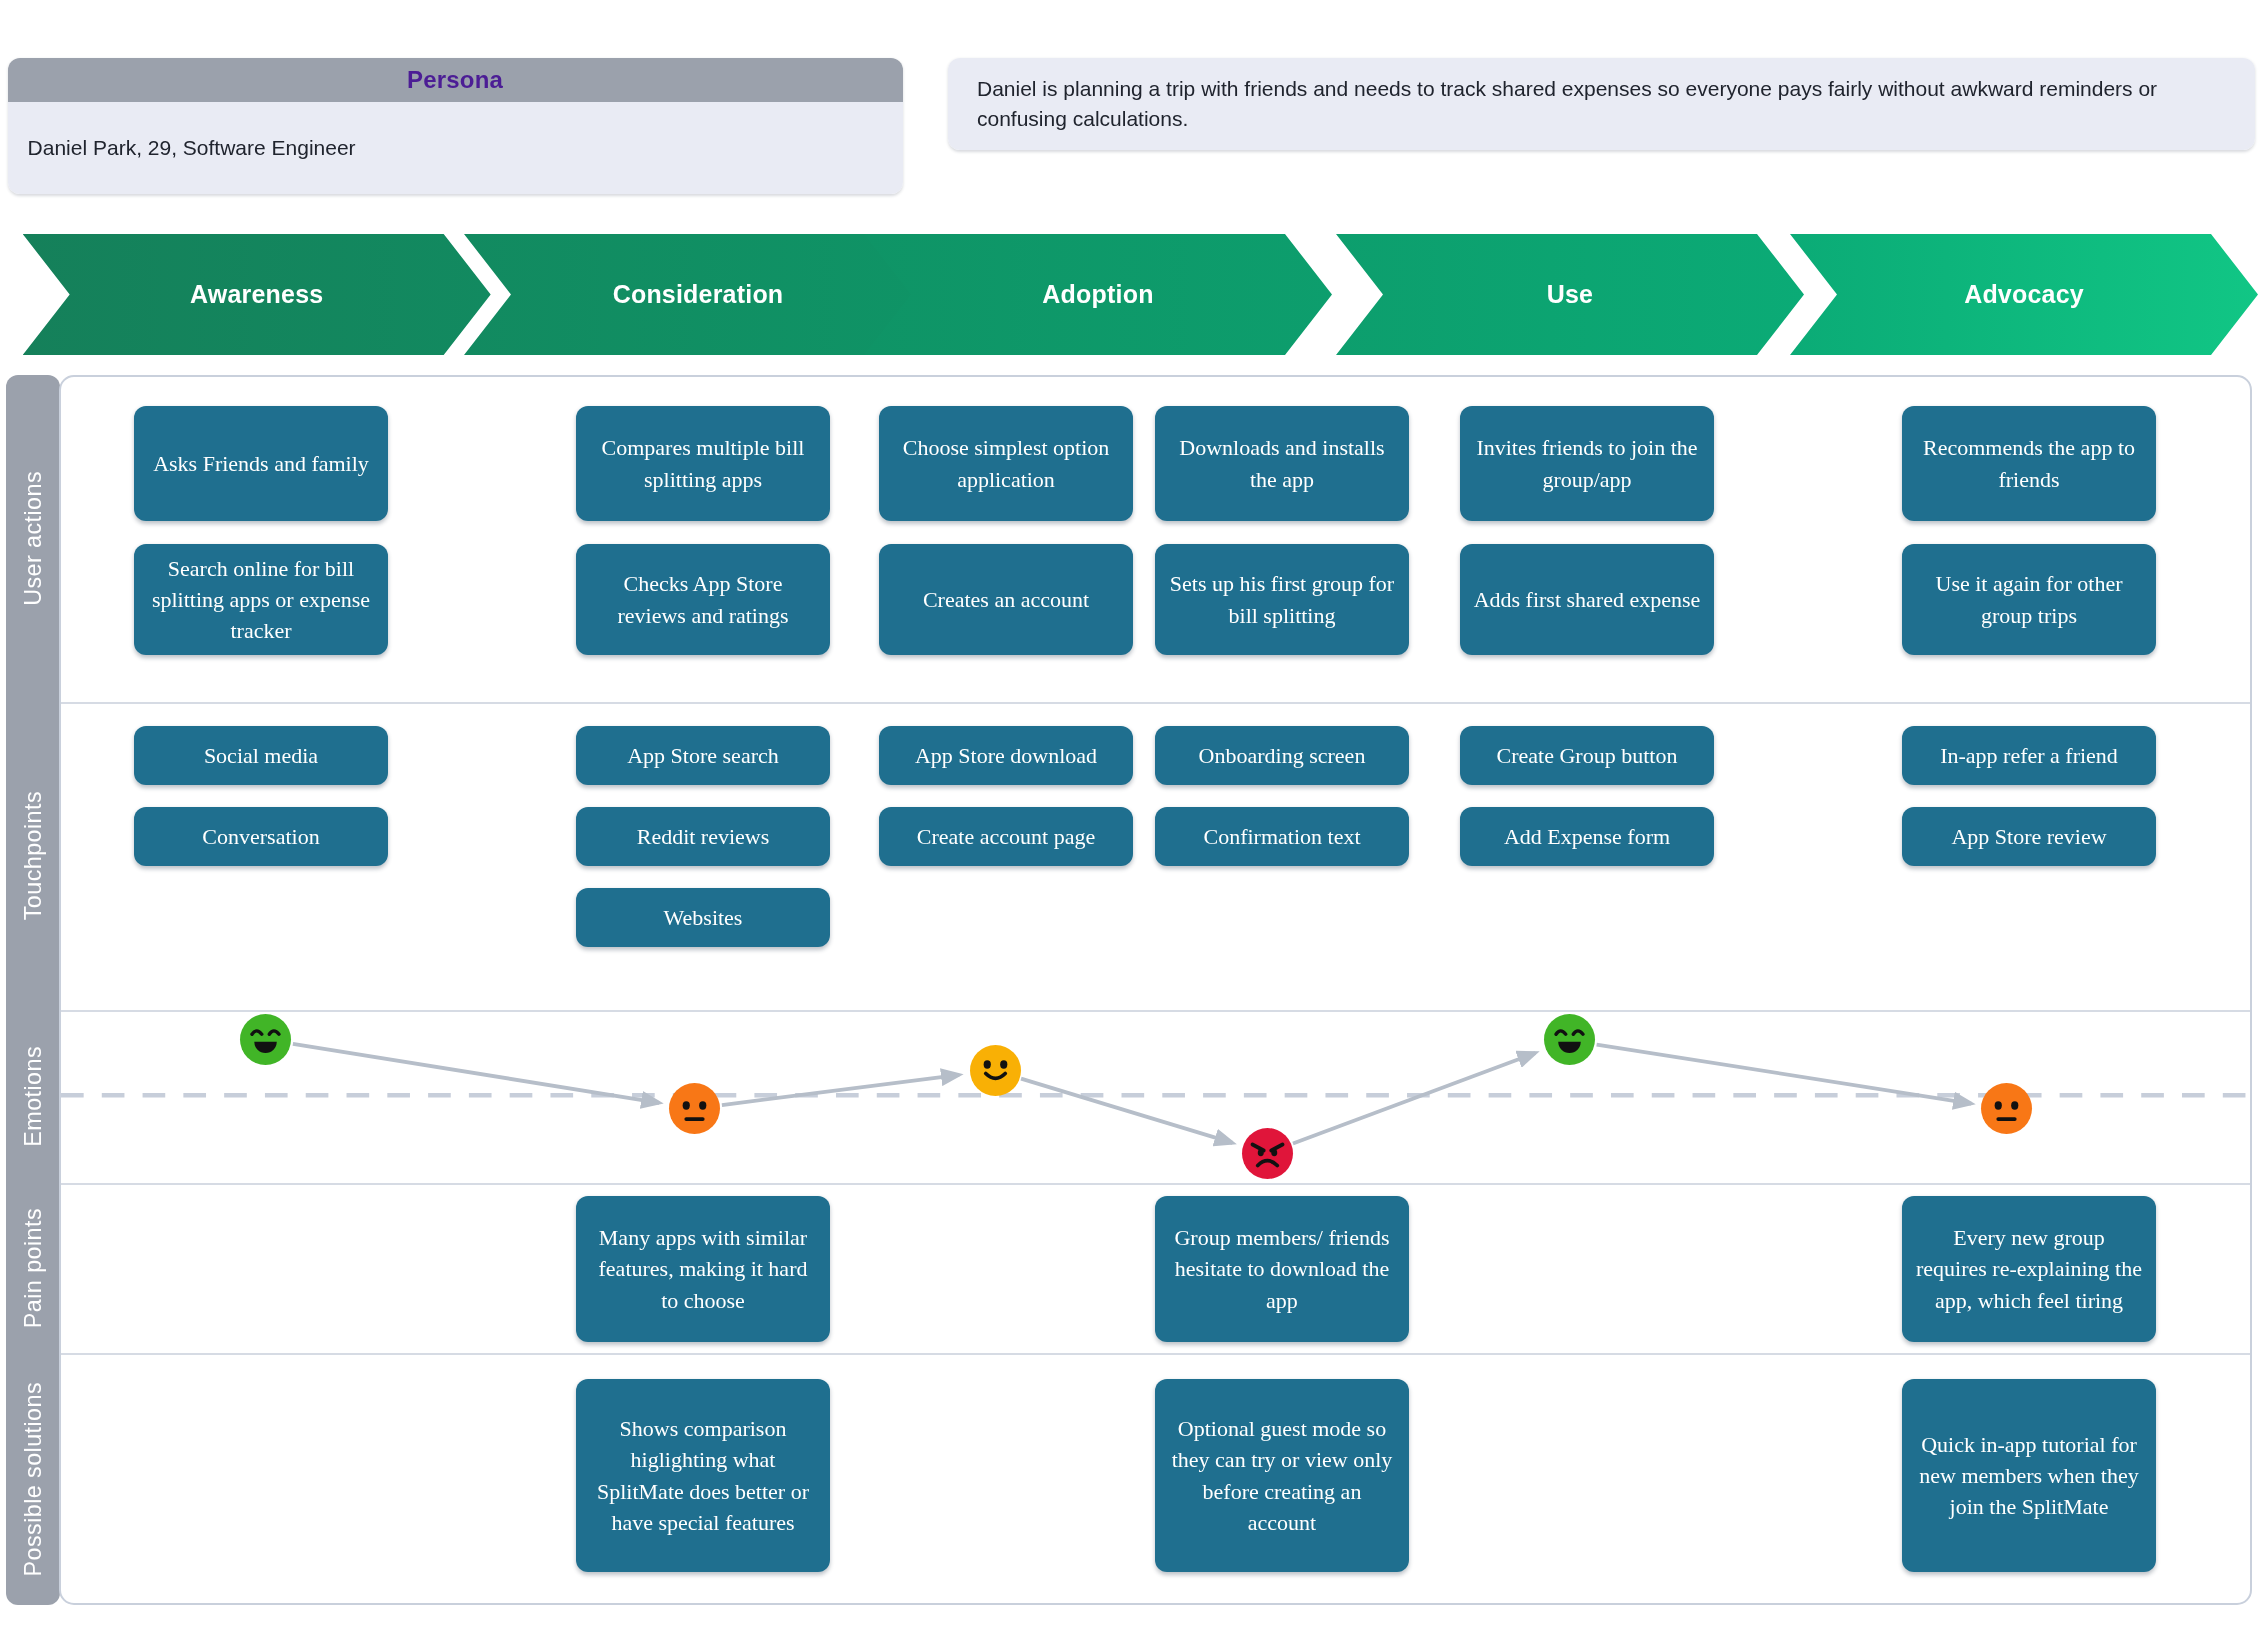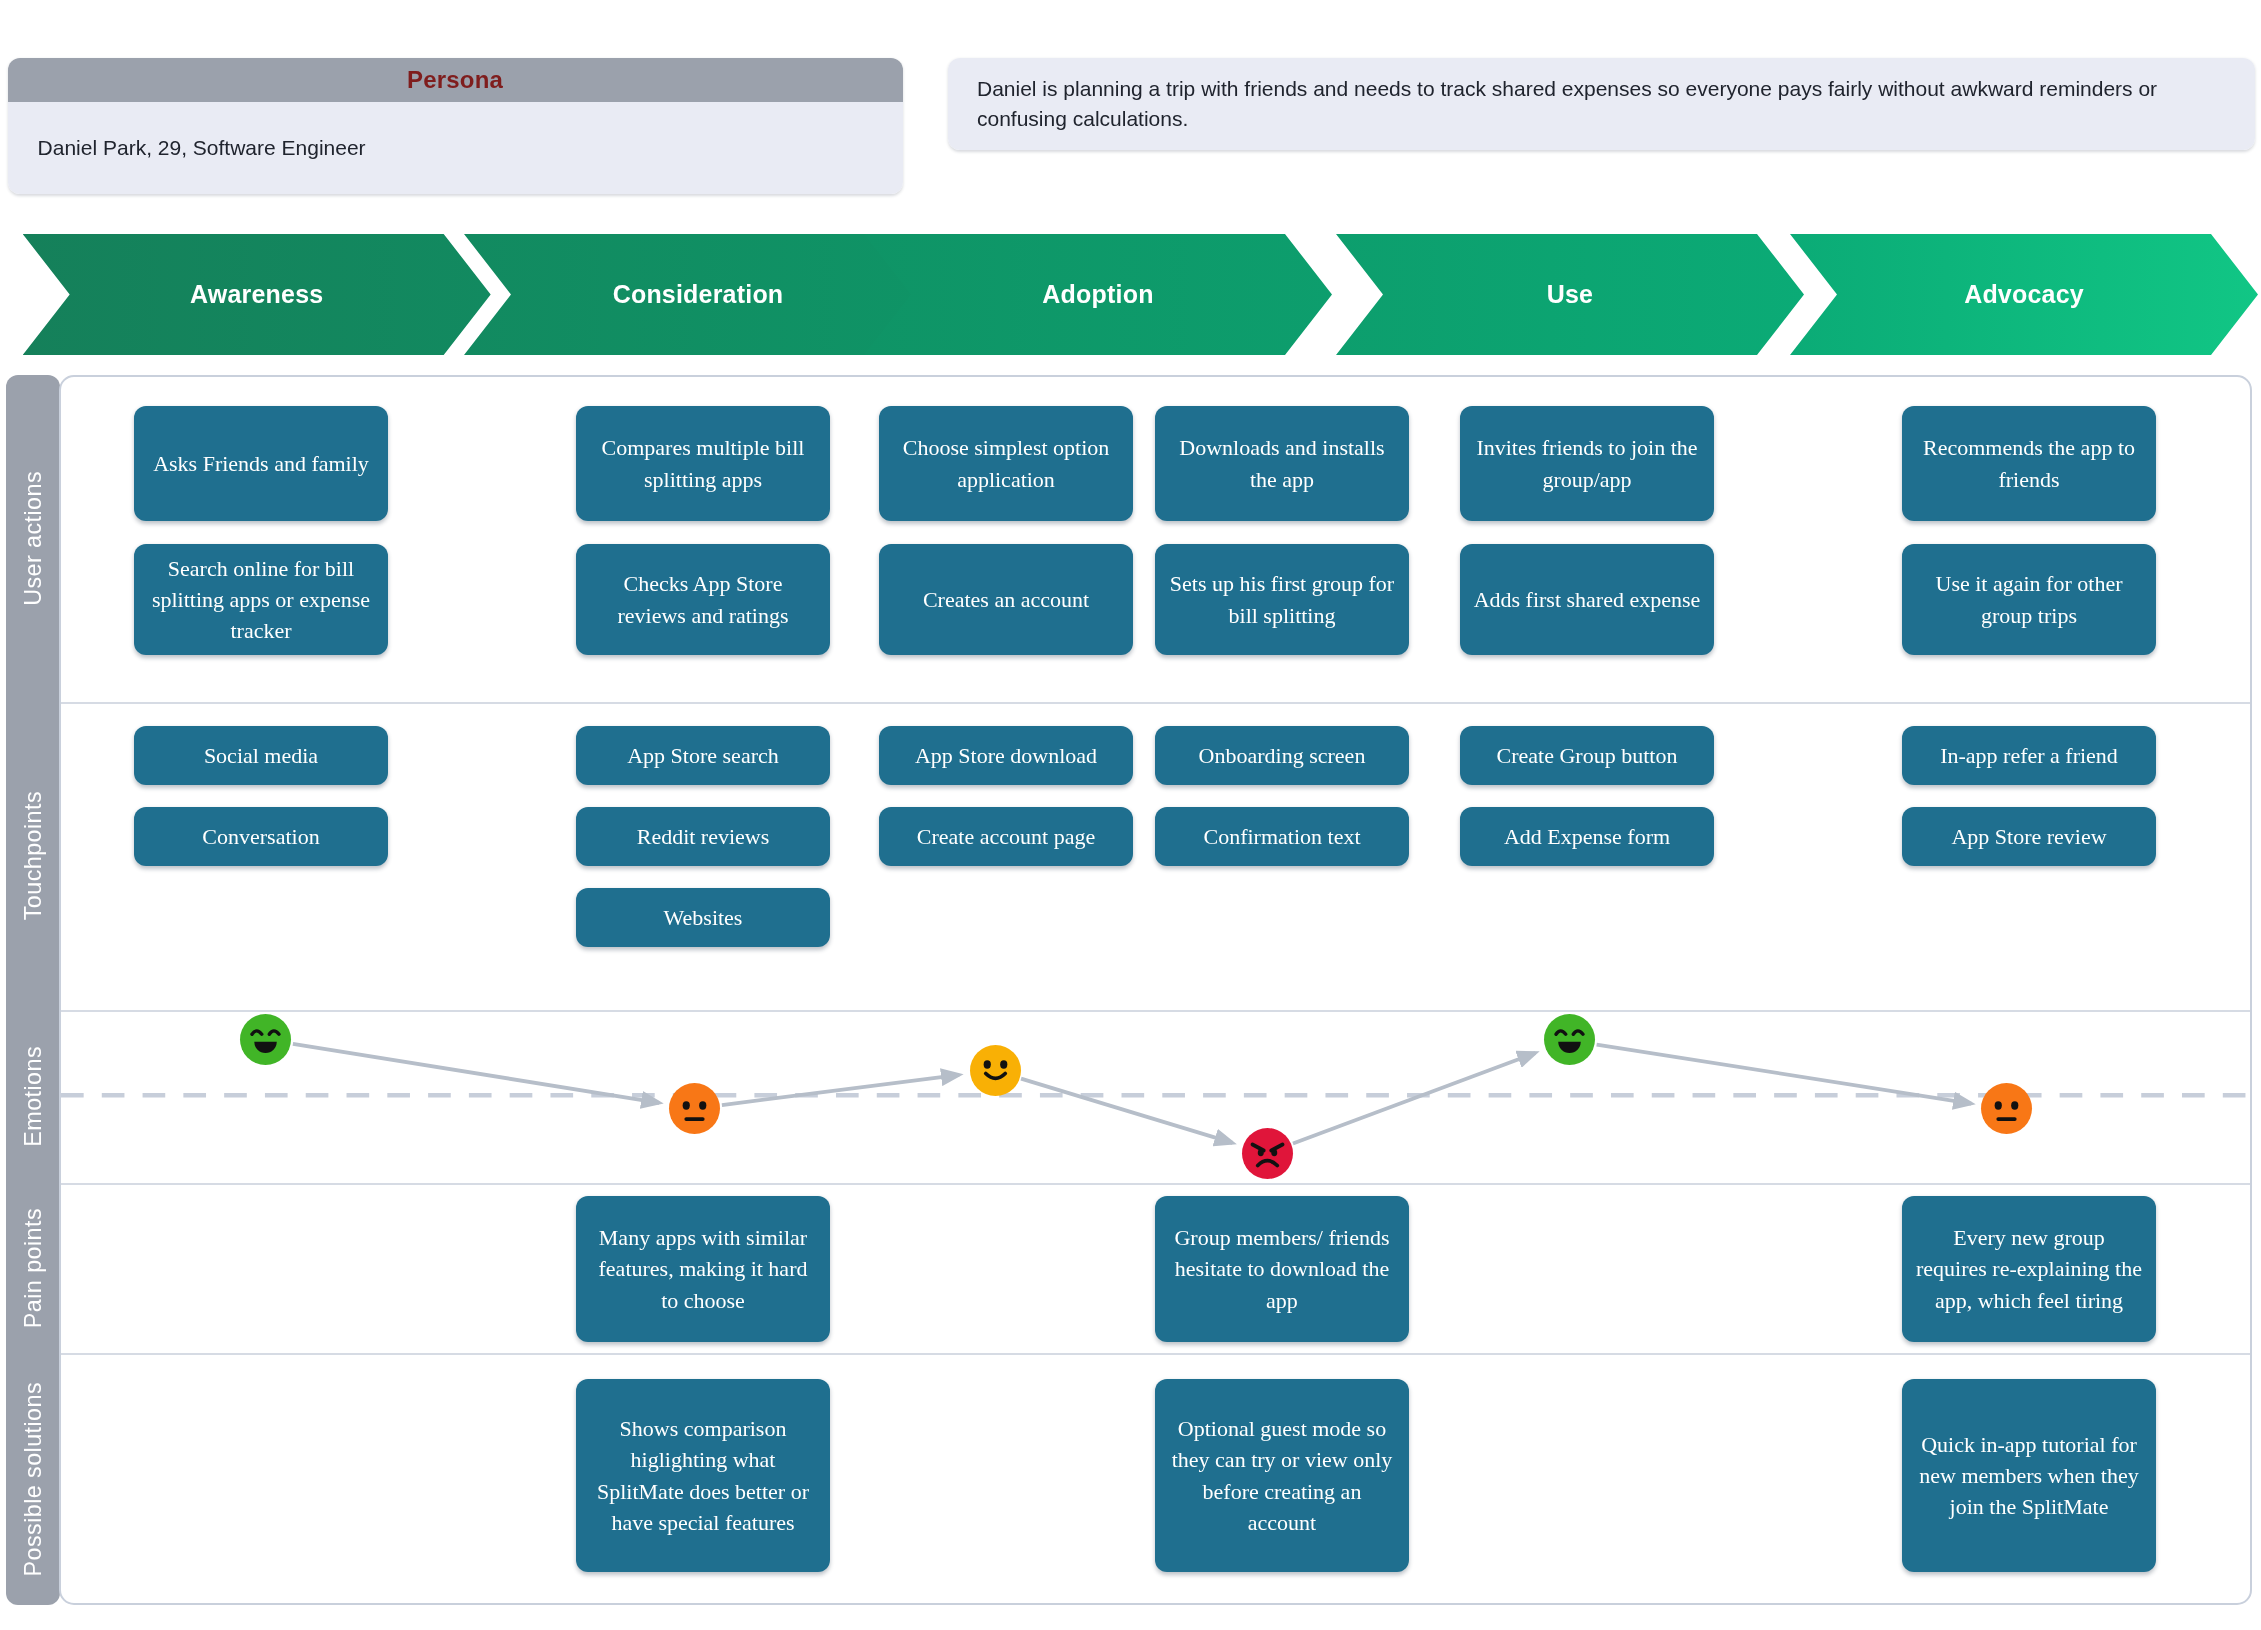--- a/index.html
+++ b/index.html
@@ -1,24 +1,24 @@
 <!DOCTYPE html>
 <html style="font-size:12px"><head>
 <meta charset="utf-8">
 <style>
   html,body{margin:0;padding:0;background:#ffffff;}
   body{width:2261px;height:1631px;position:relative;font-family:"Liberation Sans",sans-serif;-webkit-font-smoothing:antialiased;}
   .abs{position:absolute;}
 
   
   .info-box{position:absolute;top:58px;border-radius:12px;overflow:hidden;box-shadow:0 1.5px 3px rgba(40,50,70,.18);}
-  .info-box .hdr{height:44px;background:#9BA1AC;color:#7f1d1d;font-size:24px;font-weight:700;display:flex;align-items:center;justify-content:center;letter-spacing:0.2px;}
+  .info-box .hdr{height:44px;background:#9BA1AC;color:#4c1d95;font-size:24px;font-weight:700;display:flex;align-items:center;justify-content:center;letter-spacing:0.2px;}
   .info-box .bdy{background:#E9EBF4;color:#20242E;font-size:21px;line-height:1.45;display:flex;align-items:center;}
   #persona-box{left:7.6px;width:895px;}
-  #persona-box .bdy{height:92px;padding:0 30px;}
+  #persona-box .bdy{height:92px;padding:0 20px;}
   #scenario-box{left:948px;width:1307px;}
   #scenario-box .bdy{height:92px;padding:0 83px 0 29px;}
 
   
   .stage-arrow{position:absolute;top:234px;height:121px;width:468px;
     clip-path:polygon(0% 0%, calc(100% - 47px) 0%, 100% 50%, calc(100% - 47px) 100%, 0% 100%, 47px 50%);
     display:flex;align-items:center;justify-content:center;color:#fff;font-size:25px;font-weight:700;letter-spacing:0.2px;}
   .stage-0{left:22.7px;background:linear-gradient(90deg,#15805A,#128A60);}
   .stage-1{left:464px;background:linear-gradient(90deg,#128A60,#0F9466);}
   .stage-2{left:864px;background:linear-gradient(90deg,#0F9466,#0D9E6D);}

